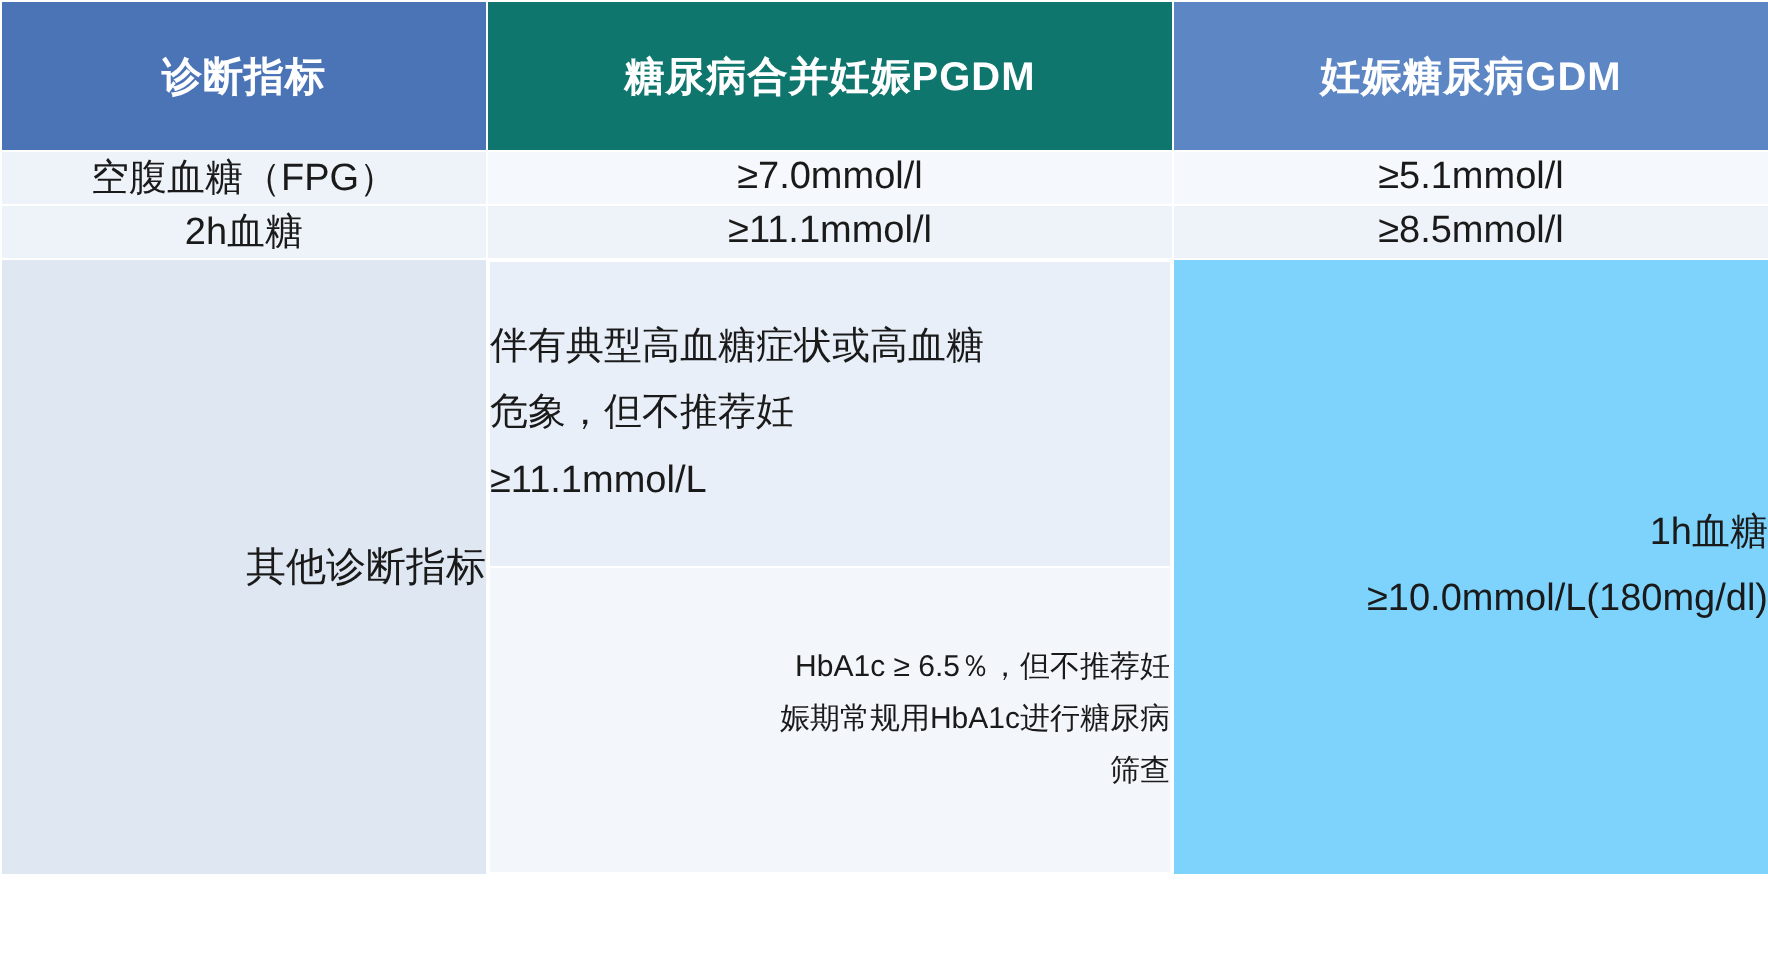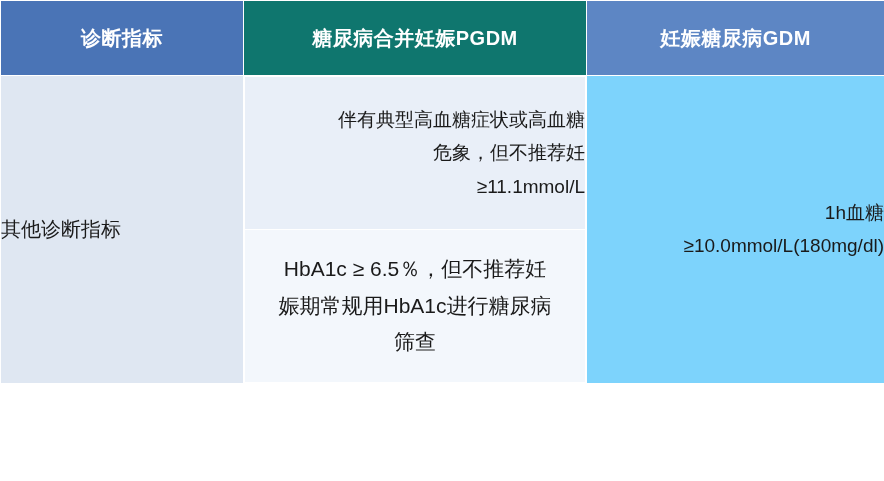--- a/index.html
+++ b/index.html
@@ -59,49 +59,49 @@
     color: #1a1a1a;
     text-align: center;
     vertical-align: middle;
   }
   .val-cell-alt {
     background: #eef3fa;
   }
   .big-left {
     background: #dfe7f2;
     font-size: 20px;
-    text-align: left;
+    text-align: right;
     vertical-align: middle;
     color: #1a1a1a;
   }
   .big-right {
     background: #7dd3fc;
     font-size: 19px;
     text-align: right;
     vertical-align: middle;
     color: #1a1a1a;
     line-height: 1.7;
     padding: 0 10px;
   }
   .sub-a {
     background: #e9eff8;
     height: 152px;
-    text-align: right;
+    text-align: left;
     vertical-align: middle;
     font-size: 19px;
     color: #1a1a1a;
     line-height: 1.75;
     padding: 0 28px;
   }
   .sub-b {
     background: #f3f7fc;
     height: 152px;
-    text-align: center;
+    text-align: right;
     vertical-align: middle;
-    font-size: 21px;
+    font-size: 15px;
     color: #1a1a1a;
     line-height: 1.75;
     padding: 0 22px;
   }
   .nested {
     border-collapse: collapse;
     width: 100%;
     height: 100%;
     table-layout: fixed;
   }
@@ -122,20 +122,30 @@
     </colgroup>
     <thead>
       <tr>
         <th class="h1">诊断指标</th>
         <th class="h2">糖尿病合并妊娠PGDM</th>
         <th class="h3">妊娠糖尿病GDM</th>
       </tr>
     </thead>
     <tbody>
       <tr>
+        <td class="label-cell">空腹血糖（FPG）</td>
+        <td class="val-cell">≥7.0mmol/l</td>
+        <td class="val-cell">≥5.1mmol/l</td>
+      </tr>
+      <tr>
+        <td class="label-cell">2h血糖</td>
+        <td class="val-cell val-cell-alt">≥11.1mmol/l</td>
+        <td class="val-cell val-cell-alt">≥8.5mmol/l</td>
+      </tr>
+      <tr>
         <td class="big-left">其他诊断指标</td>
         <td style="padding:0;">
           <table class="nested">
             <tbody>
                 <tr>
               <td class="sub-a">
                 <span class="line">伴有典型高血糖症状或高血糖</span>
                 <span class="line">危象，但不推荐妊</span>
                 <span class="line">≥11.1mmol/L</span>
               </td>

